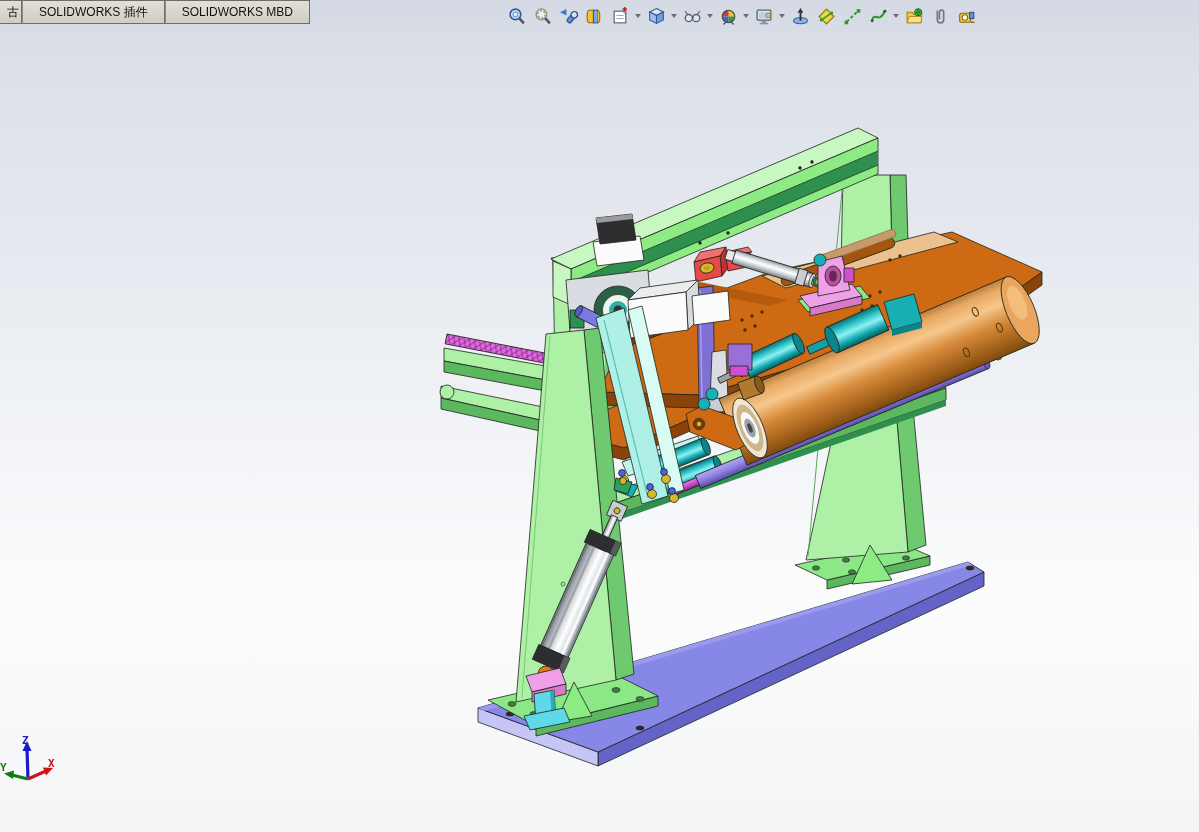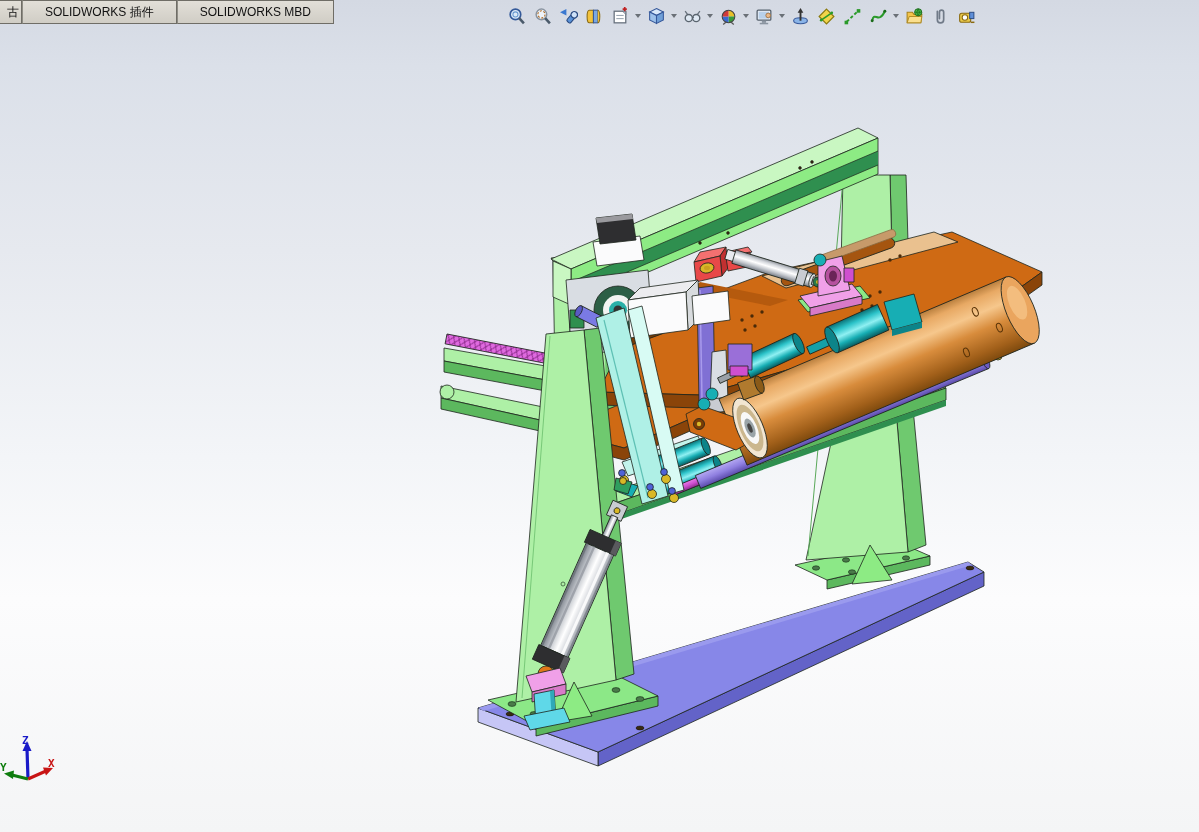--- a/index.html
+++ b/index.html
@@ -8,21 +8,21 @@
     font-family:"Liberation Sans", sans-serif;
     background:linear-gradient(180deg,#d4d9e3 0%,#dbe0e9 8%,#e6e9ef 30%,#f3f5f8 55%,#fcfcfd 72%,#f4f5f6 100%);
   }
   .stage{position:absolute;inset:0;}
   
   .tabs{position:absolute;left:0;top:0;display:flex;height:24px;z-index:5;}
   .tab{
     box-sizing:border-box;height:24px;display:flex;align-items:center;justify-content:center;
     background:linear-gradient(#e2dfd8,#d0cdc5);
     border:1px solid #6f6d66;border-left:1px solid #8f8d85;
-    font-size:12px;color:#111;padding:0 22px;white-space:nowrap;cursor:default;
+    font-size:12px;color:#111;padding:0 16px;white-space:nowrap;cursor:default;
   }
   .tab.partial{width:22px;padding:0 2px 0 0;justify-content:flex-end;overflow:hidden;border-left:none;}
   
   .hud{position:absolute;left:503px;top:5px;display:flex;align-items:center;z-index:5;}
   .hud .btn{width:22px;height:22px;display:flex;align-items:center;justify-content:center;margin:0 2px;border-radius:2px;}
   .hud .caret{width:9px;height:22px;display:flex;align-items:center;justify-content:center;margin-right:1px;}
   .hud .caret i{display:block;width:0;height:0;border-left:3px solid transparent;border-right:3px solid transparent;border-top:4px solid #6a7077;}
   
   .triad{position:absolute;left:0px;top:733px;z-index:4;}
   .triad text{font-family:"DejaVu Sans Mono", monospace;font-size:11px;font-weight:bold;}

